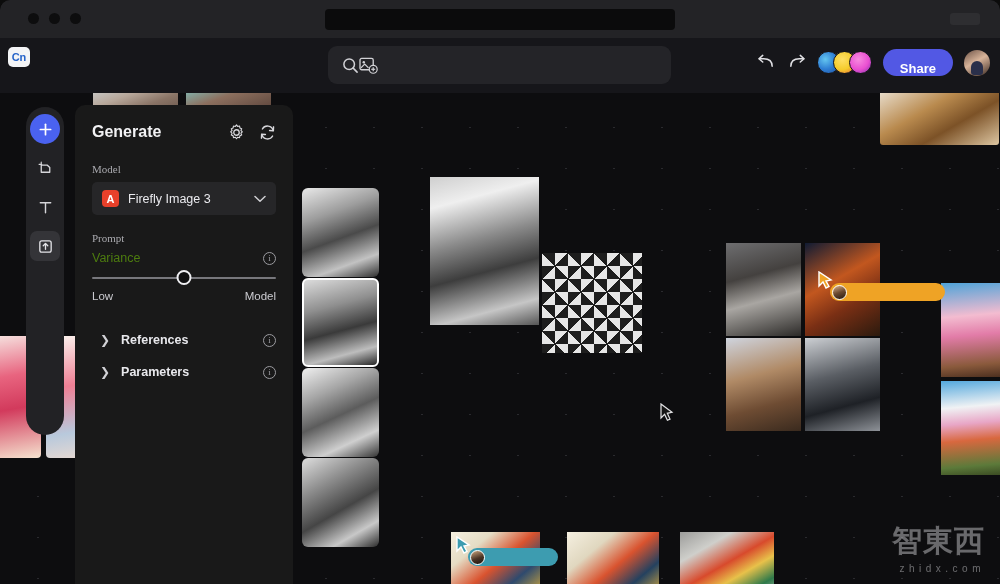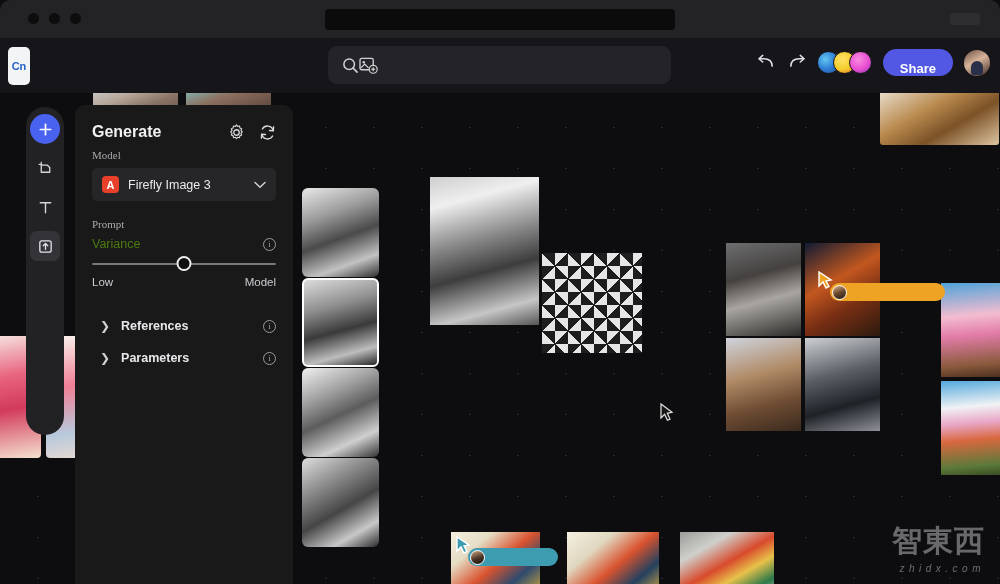--- a/index.html
+++ b/index.html
@@ -35,21 +35,21 @@
   }
 
   
   #app-header {
     position: absolute; top: 38px; left: 0; right: 0; height: 55px;
     background: #16161a;
     display: flex; align-items: center;
   }
   #app-logo {
     position: absolute; left: 8px; top: 9px;
-    width: 22px; height: 38px; border-radius: 5px;
+    width: 22px; height: 20px; border-radius: 5px;
     background: #f3f4f6;
     color: #2563c9; font-size: 11px; font-weight: bold;
     display: flex; align-items: center; justify-content: center;
   }
   #search-wrap {
     position: absolute; left: 328px; top: 46px; width: 343px; height: 38px;
     background: #242428; border-radius: 9px;
     display: flex; align-items: center; padding: 0 14px;
   }
   #search-input {
@@ -124,21 +124,21 @@
 
   
   #gen-panel {
     position: absolute; left: 75px; top: 105px;
     width: 218px; height: 479px;
     background: #191919;
     border-radius: 10px 10px 0 0;
     padding: 18px 17px 0 17px;
     z-index: 30;
   }
-  #gen-head { display: flex; align-items: center; justify-content: space-between; margin-bottom: 8px; }
+  #gen-head { display: flex; align-items: center; justify-content: space-between; margin-bottom: 22px; }
   #gen-title { color: #f2f2f4; font-size: 16px; font-weight: bold; }
   #gen-head-icons { display: flex; gap: 14px; color: #d8d8dc; }
   .field-label { color: #a9a9ae; font-size: 11px; margin-bottom: 7px; font-family: Liberation Serif, serif; }
   #model-select {
     height: 33px; background: #262628; border-radius: 5px;
     display: flex; align-items: center; padding: 0 10px; cursor: pointer;
     margin-bottom: 17px;
   }
   #model-badge {
     width: 17px; height: 17px; border-radius: 4px; background: #e8402a;
@@ -199,21 +199,21 @@
 
   #mouse-cursor { position: absolute; left: 659px; top: 310px; z-index: 26; }
 
   
   #watermark {
     position: absolute; right: 15px; bottom: 10px;
     opacity: 0.42; text-align: right; z-index: 20;
     pointer-events: none;
   }
   #wm-cn { color: #e9e9ec; font-size: 30px; font-weight: bold; letter-spacing: 1px; font-family: "DejaVu Sans", sans-serif; }
-  #wm-en { color: #e9e9ec; font-size: 10px; letter-spacing: 4.5px; font-style: italic; margin-top: 1px; }
+  #wm-en { color: #e9e9ec; font-size: 10px; letter-spacing: 4.5px; margin-top: 1px; }
 </style>
 </head>
 <body>
 
 <div id="app-window">
 
   <div id="titlebar">
     <div class="traffic-lights">
       <div class="tl"></div>
       <div class="tl"></div>

